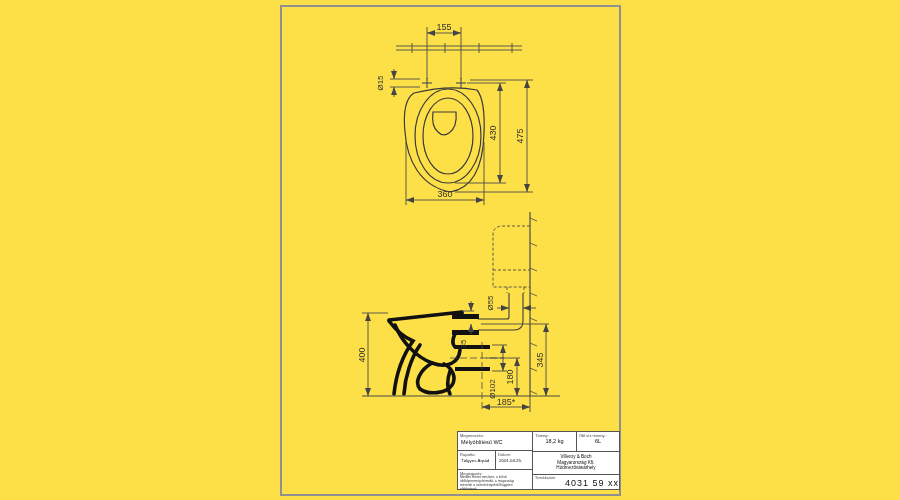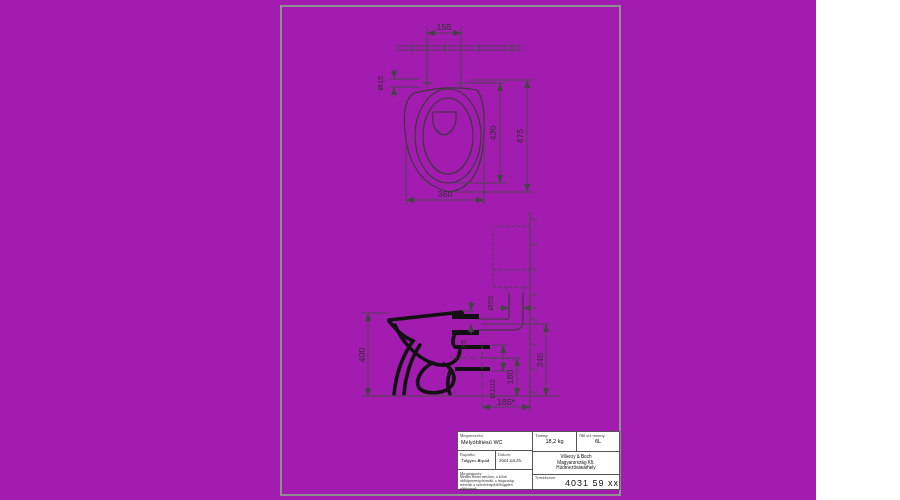--- a/index.html
+++ b/index.html
@@ -1,16 +1,16 @@
 <!DOCTYPE html>
 <html><head>
 <meta charset="utf-8">
 <style>
   html,body{margin:0;padding:0;background:#ffffff;}
-  #stage{position:relative;width:816px;height:500px;background:#a21caf;overflow:hidden;
+  #stage{position:relative;width:900px;height:500px;background:#fde047;overflow:hidden;
          font-family:"Liberation Sans",sans-serif;}
   #drawing-svg{position:absolute;left:0;top:0;}
   .dim-text{font-family:"Liberation Sans",sans-serif;font-size:9px;fill:#333;}
   .dim-text-sm{font-family:"Liberation Sans",sans-serif;font-size:8px;fill:#333;}
 
   
   #title-block{position:absolute;left:457px;top:431px;width:163px;height:59px;
                background:#fff;border:1px solid #555;box-sizing:border-box;color:#222;}
   .tb-cell{position:absolute;box-sizing:border-box;overflow:hidden;}
   .tb-label{display:block;font-size:4px;line-height:5px;color:#444;padding:1px 0 0 2px;}

